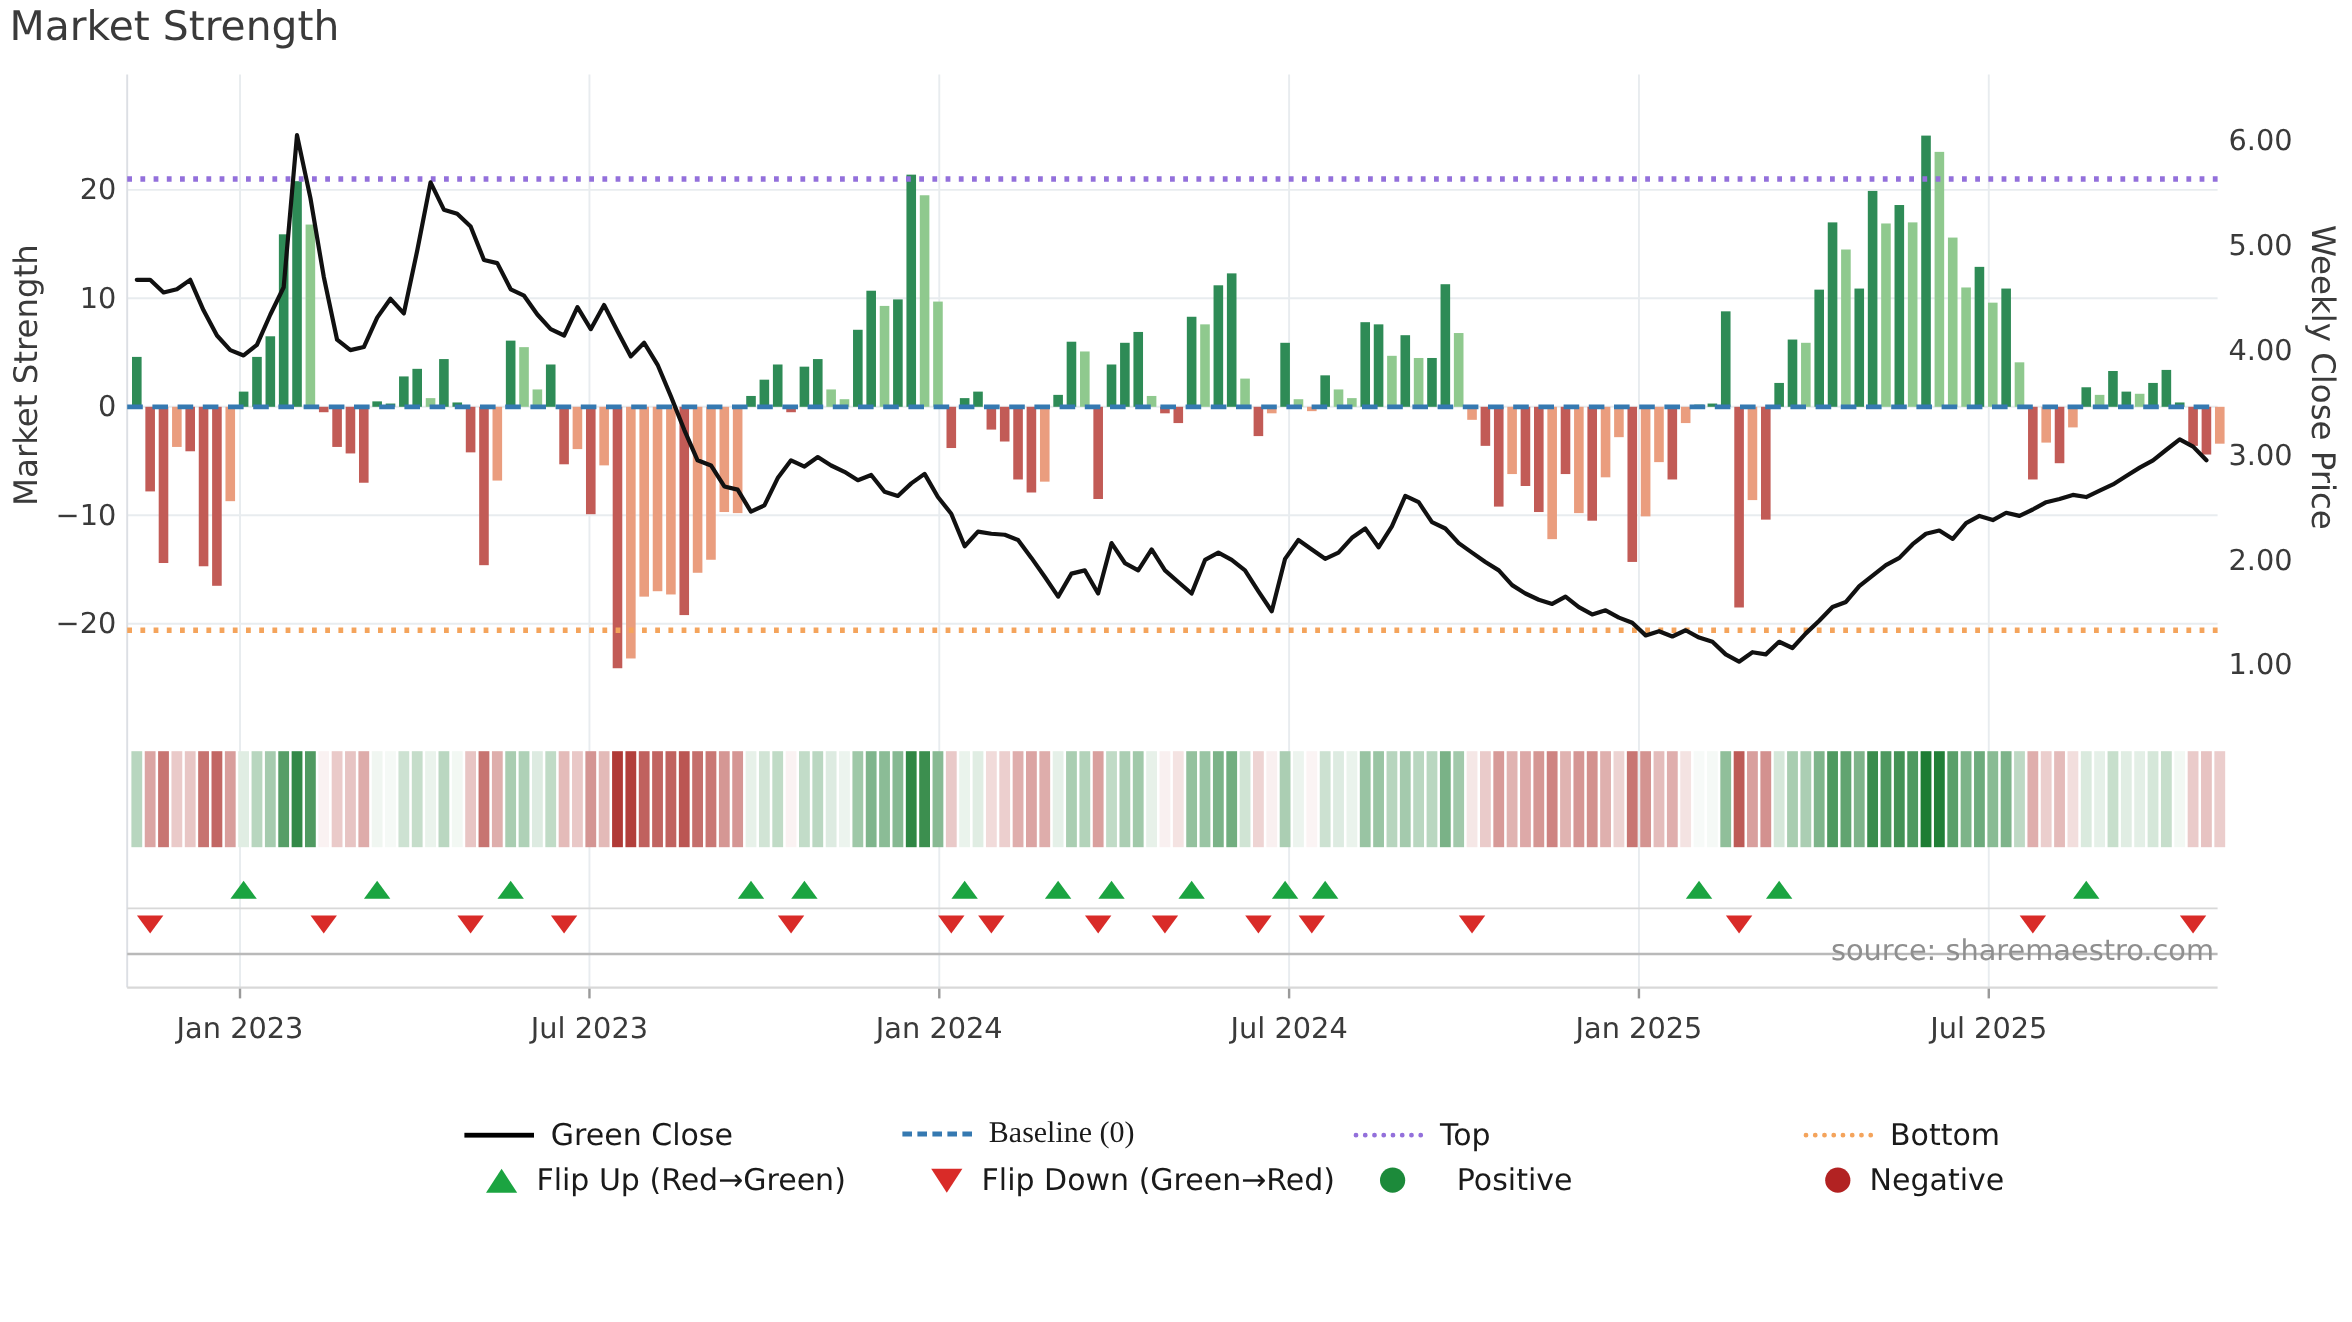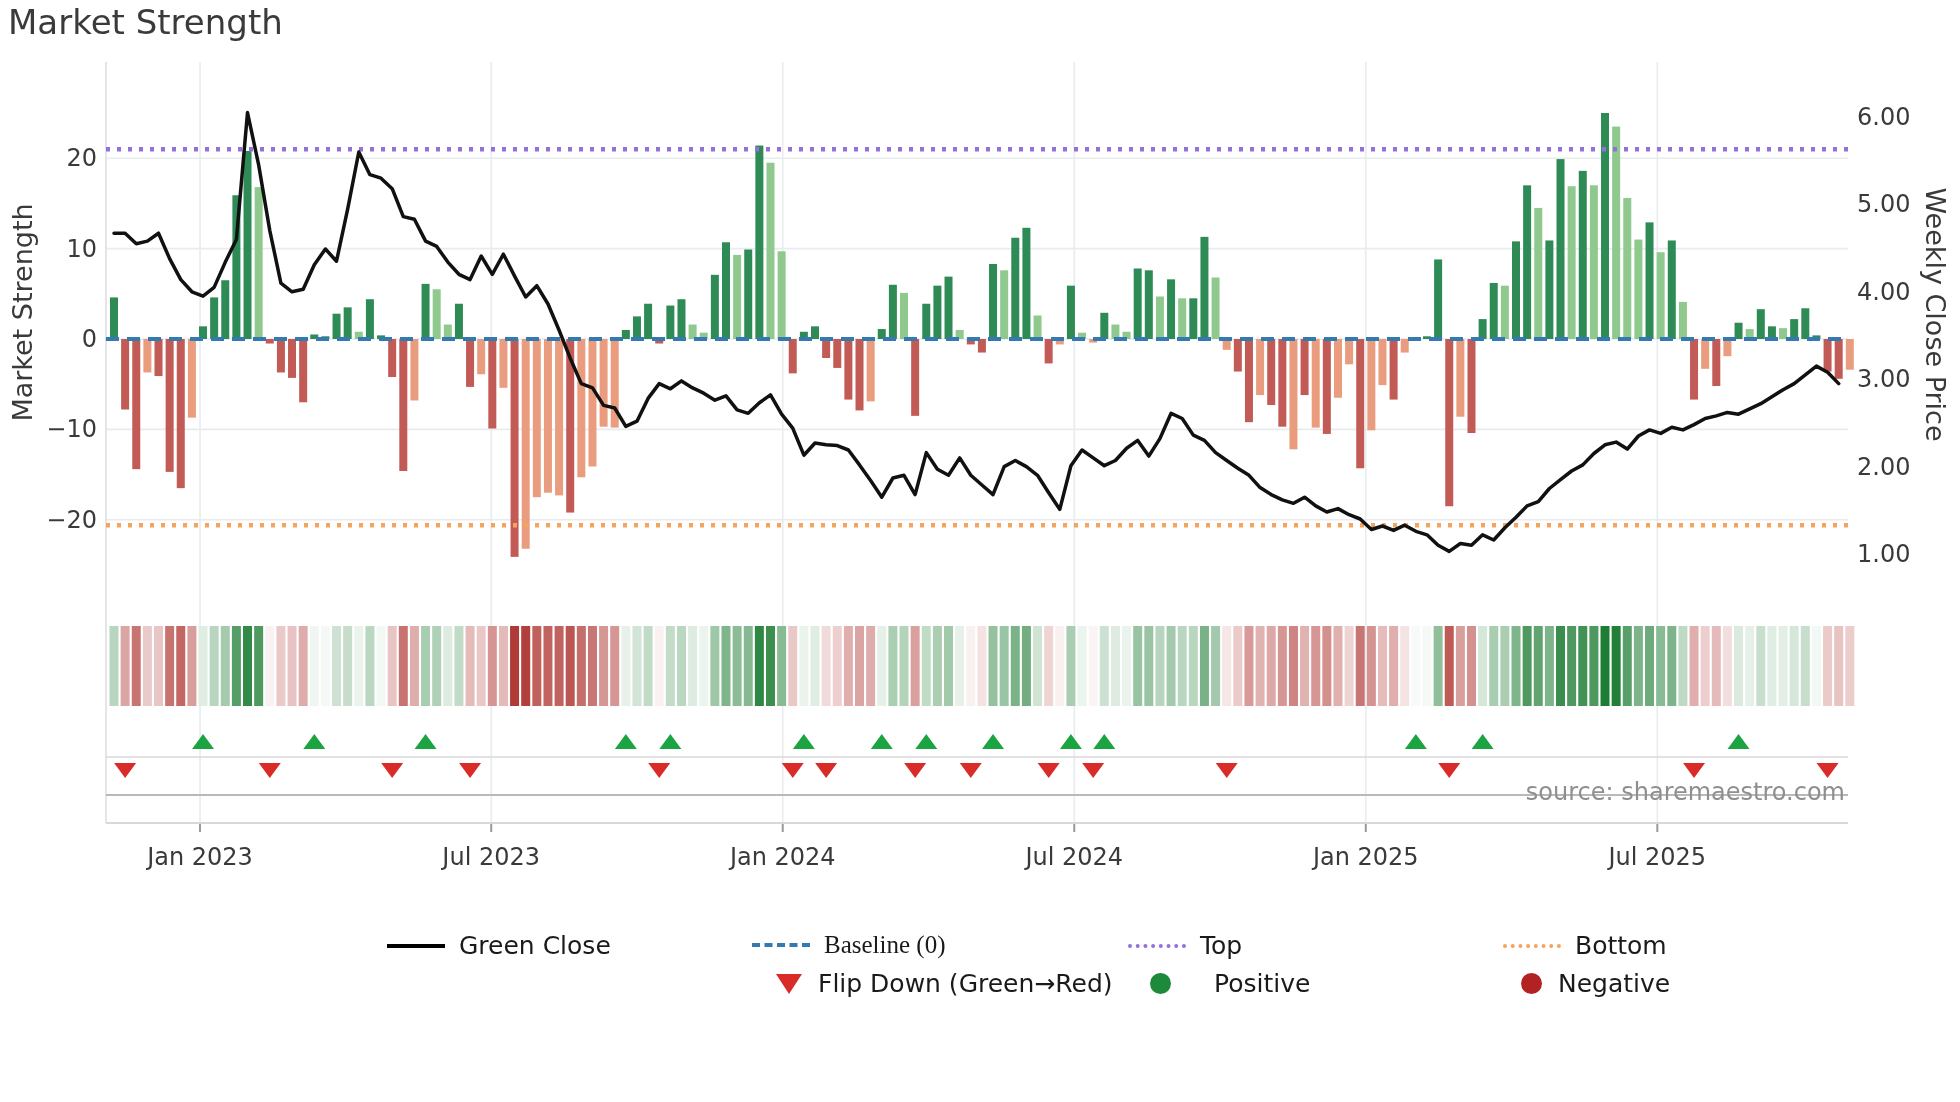--- a/index.html
+++ b/index.html
@@ -431,20 +431,24 @@
   </div>
   <div class="legend-item" style="left:1128px;top:931px;">
     <span class="lg-line lg-dot-purple"></span>
     <span>Top</span>
   </div>
   <div class="legend-item" style="left:1503px;top:931px;">
     <span class="lg-line lg-dot-orange"></span>
     <span>Bottom</span>
   </div>
 
+  <div class="legend-item" style="left:405px;top:969px;">
+    <span class="lg-tri-up"></span>
+    <span>Flip Up (Red→Green)</span>
+  </div>
   <div class="legend-item" style="left:776px;top:969px;align-items:center;">
     <span class="lg-tri-dn"></span>
     <span>Flip Down (Green→Red)</span>
   </div>
   <div class="legend-item" style="left:1150px;top:969px;gap:27px;">
     <span class="lg-circ" style="background:#1c8a3a;"></span>
     <span>Positive</span>
   </div>
   <div class="legend-item" style="left:1521px;top:969px;">
     <span class="lg-circ" style="background:#b22222;"></span>

